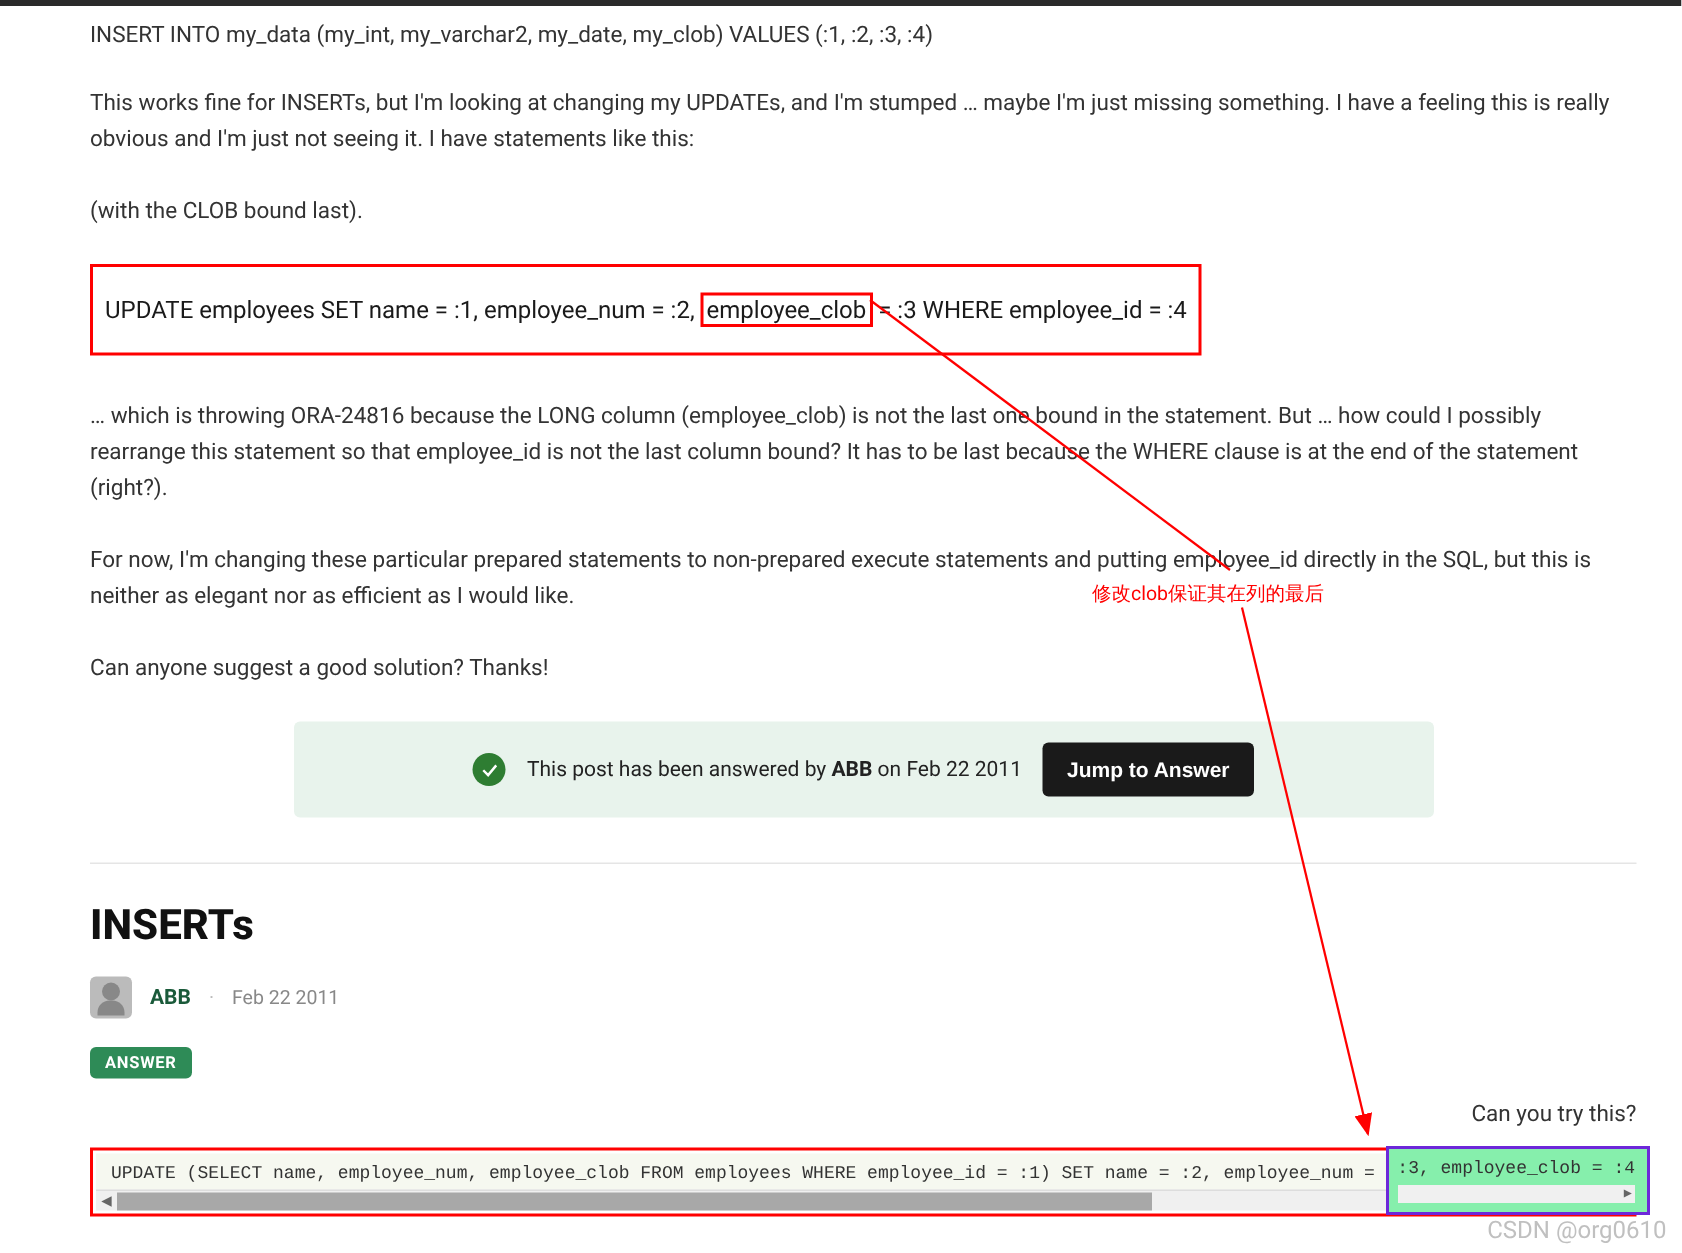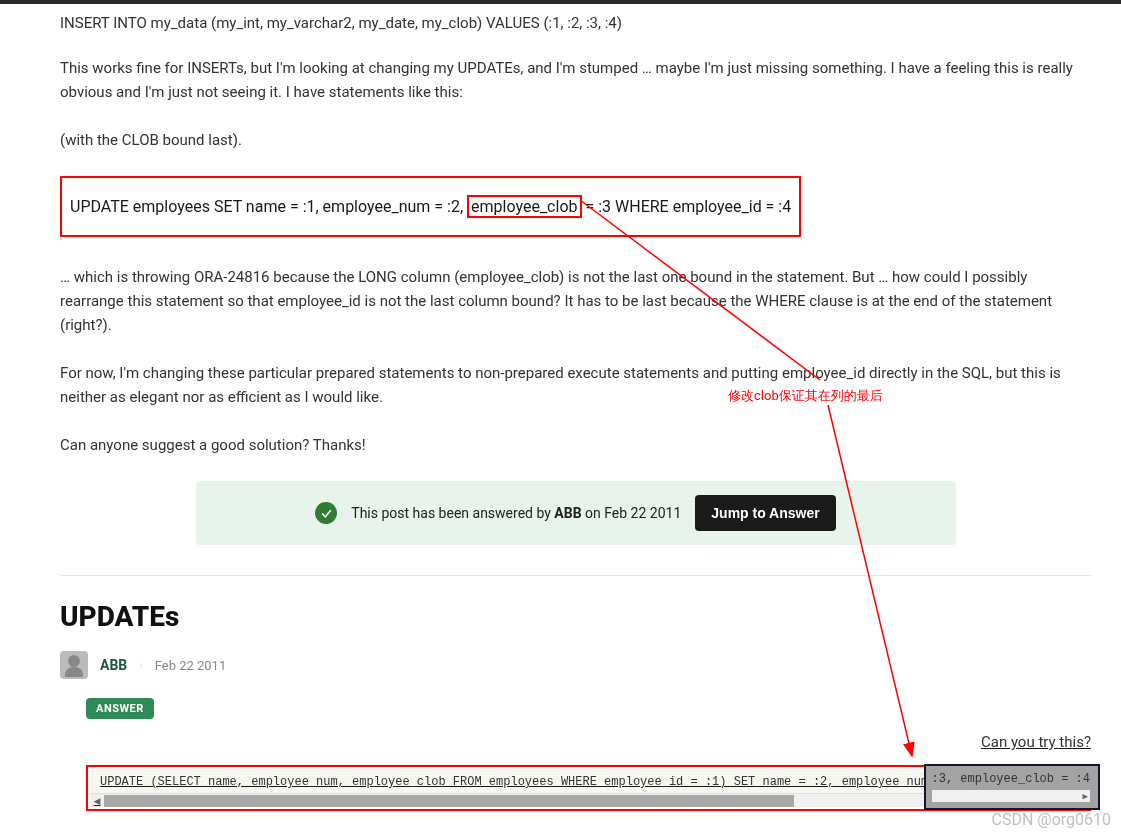--- a/index.html
+++ b/index.html
@@ -118,22 +118,20 @@
   font-weight: 700;
   font-size: 14px;
   text-decoration: none;
 }
 .comment-date {
   color: #888;
   font-size: 13px;
 }
 .dot-sep { color: #bbb; font-size: 13px; }
 .comment-body {
-  margin-left: 26px;
-  text-decoration: underline;
 }
 .answer-badge {
   display: inline-block;
   background: #2e8b57;
   color: #fff;
   font-size: 11px;
   font-weight: 700;
   letter-spacing: 0.5px;
   padding: 4px 10px;
   border-radius: 4px;
@@ -176,23 +174,23 @@
 }
 .code-scrollbar .thumb {
   position: absolute;
   left: 14px;
   height: 12px;
   width: 690px;
   background: #a8a8a8;
   top: 1px;
 }
 .red-box-end {
-  border: 2px solid #0f172a;
-  position: absolute;
-  background: #a3a3a3;
+  border: 2px solid #6d28d9;
+  position: absolute;
+  background: #86efac;
   right: 21px;
   top: 764px;
   padding: 6px 8px 6px 6px;
   font-family: "Courier New", monospace;
   font-size: 12px;
   color: #333;
   white-space: nowrap;
 }
 .red-box-end .inner-scroll {
   height: 12px;
@@ -258,21 +256,21 @@
         </svg>
     </div>
     <span class="banner-text">
       <span>This post has been answered by </span><b>ABB</b><span> on Feb 22 2011</span>
     </span>
     <button class="jump-btn">Jump to Answer</button>
   </div>
 
   <div class="divider"></div>
 
-  <h2 class="comments-heading">UPDATEs</h2>
+  <h2 class="comments-heading">INSERTs</h2>
 
   <div class="comment-header">
     <div class="avatar"></div>
     <a href="#" class="author-link">ABB</a>
     <span class="dot-sep">·</span>
     <span class="comment-date">Feb 22 2011</span>
   </div>
 
   <div class="comment-body">
     <span class="answer-badge">ANSWER</span>

